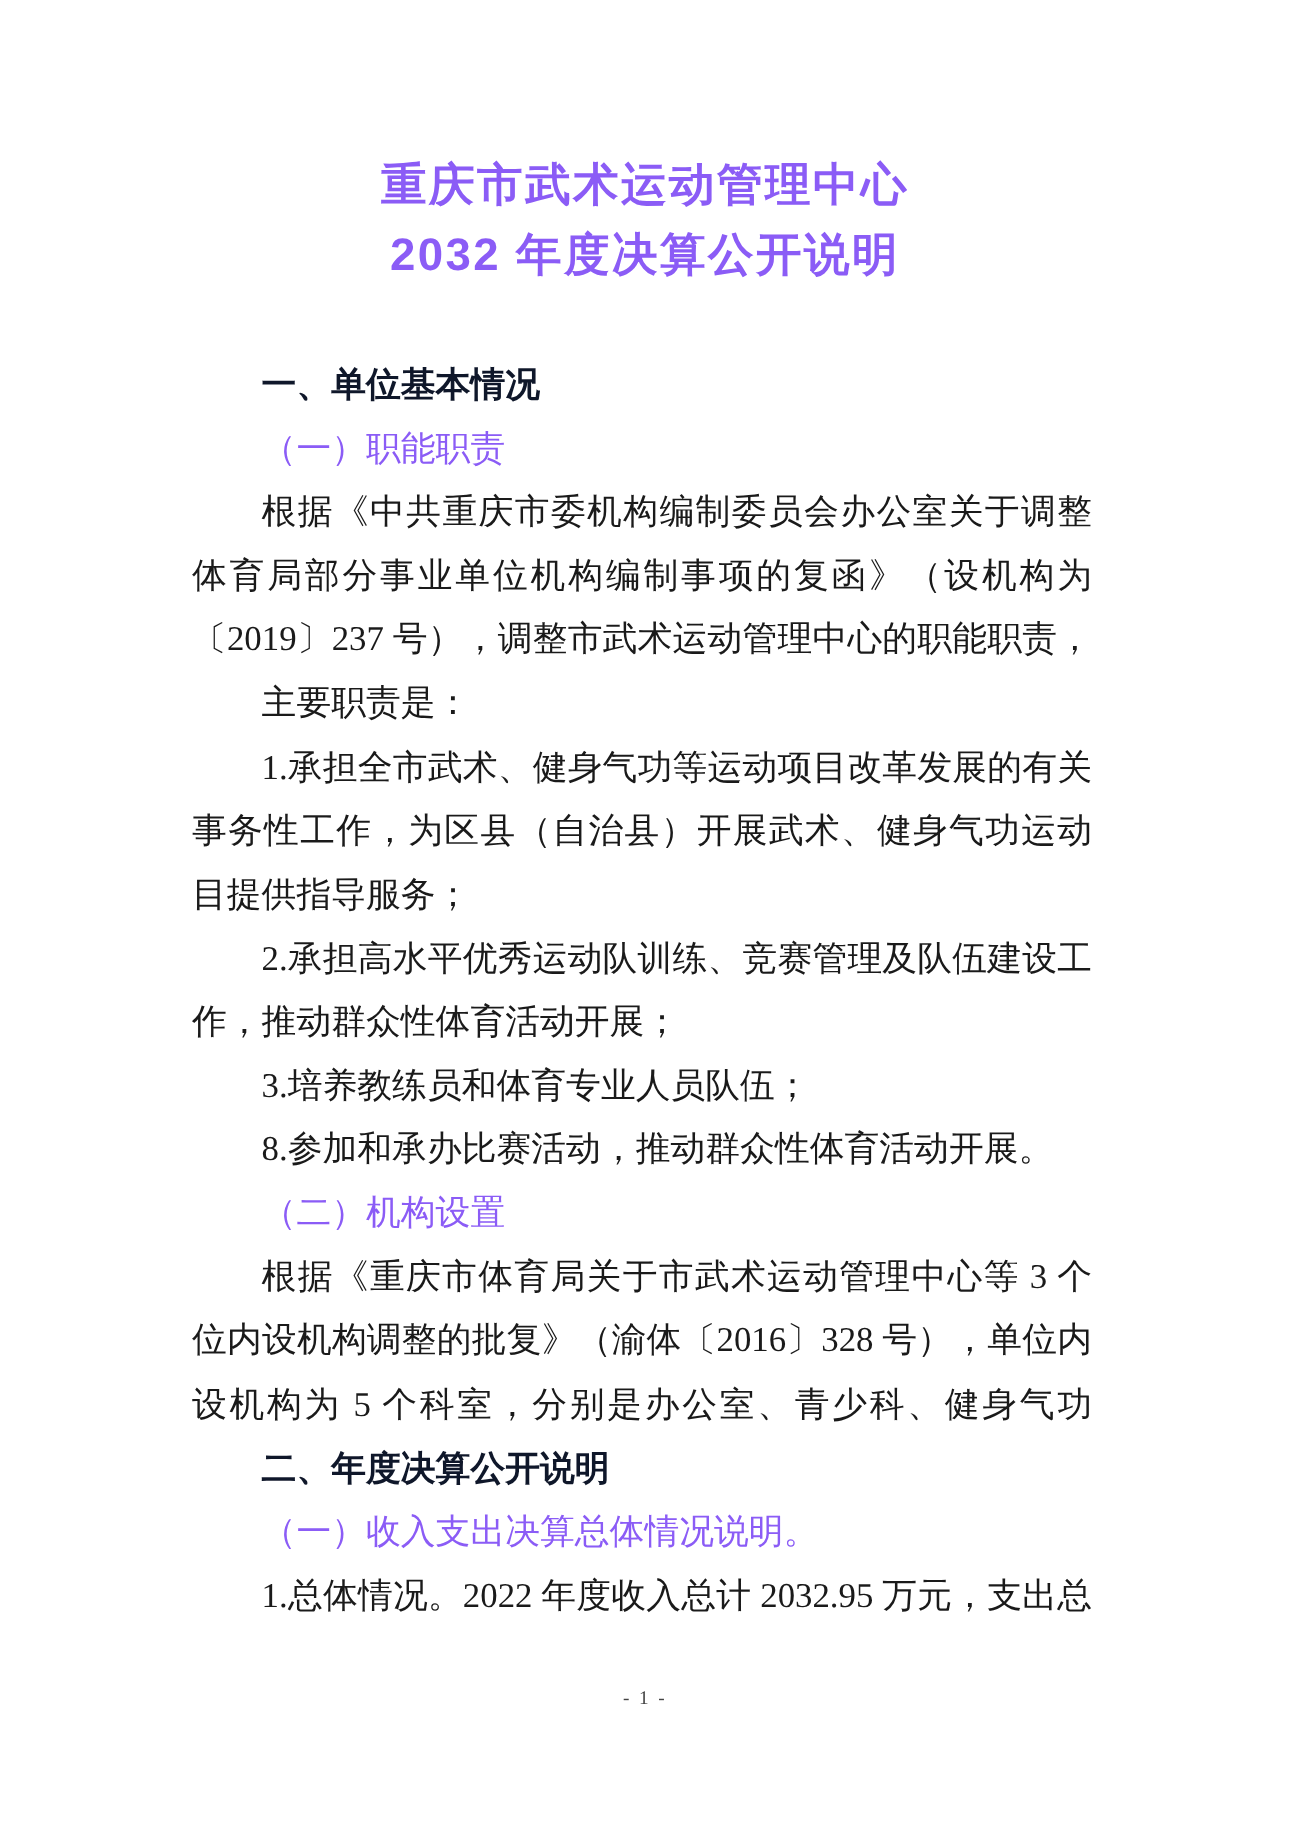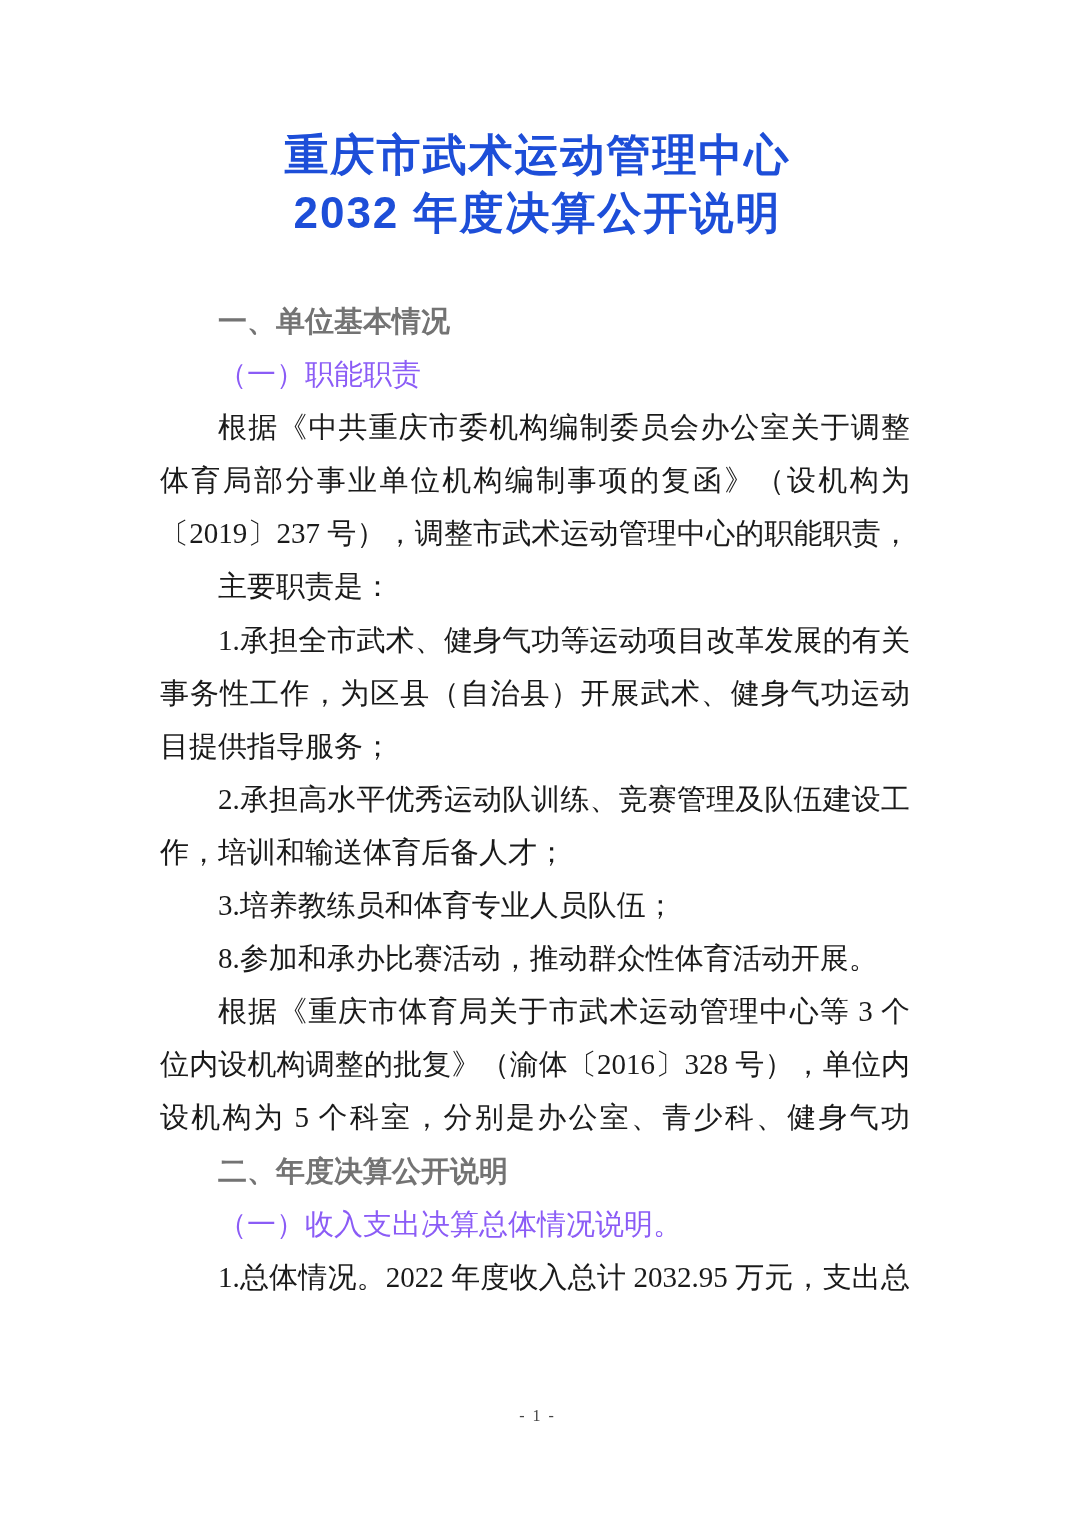--- a/index.html
+++ b/index.html
@@ -18,45 +18,45 @@
   .title-block {
     position: absolute;
     top: 126px;
     left: 0;
     width: 100%;
     text-align: center;
   }
   .title-line {
     font-family: "Liberation Sans", sans-serif;
     font-weight: 700;
-    font-size: 44px;
+    font-size: 38px;
     line-height: 58px;
     letter-spacing: 2px;
-    color: #1d4ed8;
+    color: #8b5cf6;
     white-space: nowrap;
   }
   .content {
     position: absolute;
     top: 295px;
     left: 160px;
     width: 750px;
   }
   .ln {
     height: 53.1px;
     line-height: 53.1px;
     font-size: 29px;
     font-family: "Liberation Serif", serif;
     color: #1a1a1a;
     overflow: hidden;
     text-align: left;
   }
   .ln.h1 {
     font-family: Liberation Serif, serif;
     font-weight: 700;
-    color: #737373;
+    color: #0f172a;
   }
   .ln.h2 {
     color: #8b5cf6;
   }
   .ln.ind {
     text-indent: 58px;
   }
   .ln.full {
     text-align: justify;
     text-align-last: justify;
@@ -88,23 +88,24 @@
     <div class="ln h1 ind">一、单位基本情况</div>
     <div class="ln h2 ind">（一）职能职责</div>
     <div class="ln ind full">根据《中共重庆市委机构编制委员会办公室关于调整市</div>
     <div class="ln full">体育局部分事业单位机构编制事项的复函》（设机构为</div>
     <div class="ln full">〔2019〕237 号），调整市武术运动管理中心的职能职责，</div>
     <div class="ln ind">主要职责是：</div>
     <div class="ln ind full">1.承担全市武术、健身气功等运动项目改革发展的有关</div>
     <div class="ln full">事务性工作，为区县（自治县）开展武术、健身气功运动项</div>
     <div class="ln">目提供指导服务；</div>
     <div class="ln ind full">2.承担高水平优秀运动队训练、竞赛管理及队伍建设工</div>
-    <div class="ln">作，培训和输送体育后备人才；</div>
+    <div class="ln">作，推动群众性体育活动开展；</div>
     <div class="ln ind">3.培养教练员和体育专业人员队伍；</div>
     <div class="ln ind">8.参加和承办比赛活动，推动群众性体育活动开展。</div>
+    <div class="ln h2 ind">（二）机构设置</div>
     <div class="ln ind full">根据《重庆市体育局关于市武术运动管理中心等 3 个单</div>
     <div class="ln full">位内设机构调整的批复》（渝体〔2016〕328 号），单位内</div>
     <div class="ln full">设机构为 5 个科室，分别是办公室、青少科、健身气功科、</div>
     <div class="ln h1 ind">二、年度决算公开说明</div>
     <div class="ln h2 ind">（一）收入支出决算总体情况说明。</div>
     <div class="ln ind full">1.总体情况。2022 年度收入总计 2032.95 万元，支出总</div>
   </div>
 
   <div class="footer">- 1 -</div>
 

